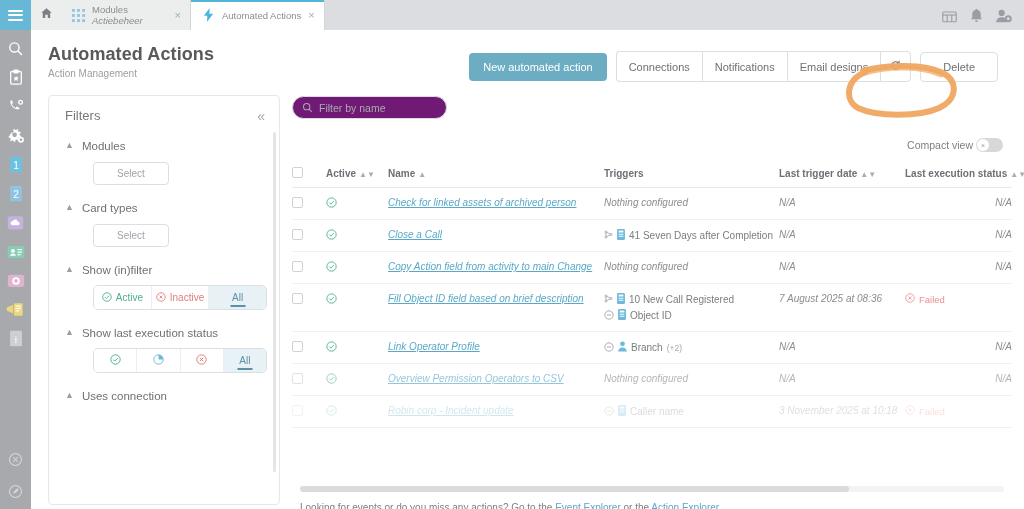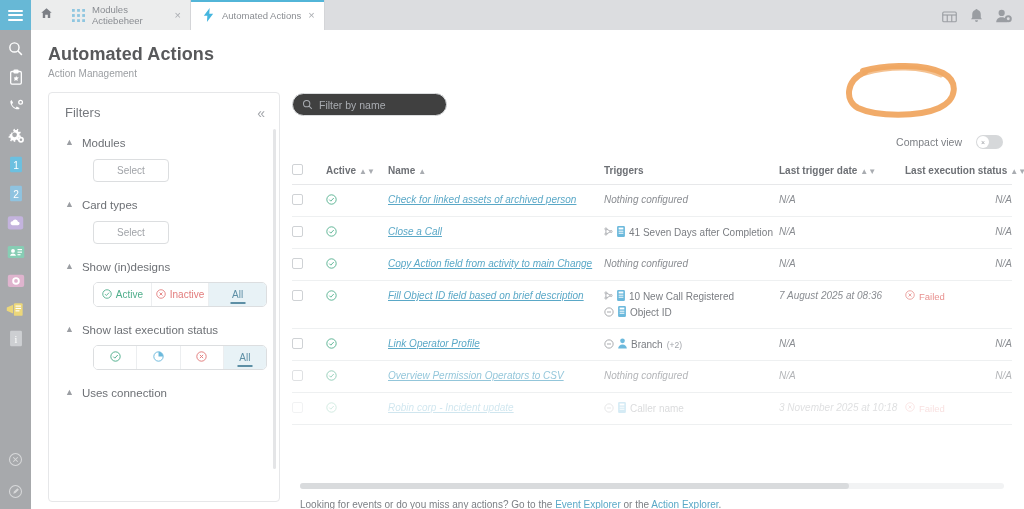--- a/index.html
+++ b/index.html
@@ -46,21 +46,21 @@
     height: 30px; display: flex; align-items: center; gap: 7px;
     padding: 0 9px 0 10px; background: #eceded; position: relative;
     border-right: 1px solid #d4d5d8; min-width: 130px;
   }
   .tab.active { background: #fff; }
   .tab.active::before {
     content: ""; position: absolute; left: 0; right: 0; top: 0; height: 2px; background: #52b5d8;
   }
   .tab-ic { width: 14px; height: 14px; flex: 0 0 14px; display:flex; align-items:center; justify-content:center; }
   .tab-label { font-size: 9.5px; color: #8a8d92; line-height: 11px; flex: 1; }
-  .tab-label .l2 { display: block; }
+  .tab-label .l2 { display: block; font-style: italic; }
   .tab-x { font-size: 11px; color: #a9acb1; cursor: pointer; line-height: 1; }
   .tabbar-right { margin-left: auto; display: flex; align-items: center; gap: 13px; padding: 0 12px 7px 0; }
   .tbr-ic { color: #9a9da2; display: flex; }
 
   
   .page { position: absolute; left: 31px; top: 30px; right: 0; bottom: 0; background: #fff; }
   .page-head { padding: 14px 26px 0 17px; display: flex; align-items: flex-start; }
   .titles h1 { font-size: 18px; font-weight: bold; color: #58595b; letter-spacing: .1px; }
   .titles .sub { font-size: 10px; color: #9b9ea2; margin-top: 3px; }
   .actions { margin-left: auto; display: flex; align-items: center; gap: 9px; padding-top: 7px; }
@@ -128,26 +128,26 @@
   }
   .conn-sel .cv { flex: 1; }
   .conn-sel .cc { color: #a6a9ae; font-size: 9px; }
   .fscroll { position: absolute; right: 3px; top: 36px; width: 3px; height: 340px; background: #e4e5e7; border-radius: 2px; }
 
   
   .tablewrap { flex: 1; position: relative; min-width: 0; }
   .searchrow { padding-top: 1px; }
   .search {
     width: 155px; height: 23px; border: 1px solid #dcdee0; border-radius: 12px;
-    display: flex; align-items: center; gap: 6px; padding: 0 9px; background: #404040;
+    display: flex; align-items: center; gap: 6px; padding: 0 9px; background: #701a75;
   }
   .search input { border: none; outline: none; font-size: 10.5px; color: #8e9196; width: 100%;
     font-family: "Liberation Sans", sans-serif; background: transparent; }
   .search input::placeholder { color: #a9acb1; }
-  .compactrow { display: flex; align-items: center; justify-content: flex-end; gap: 14px; margin-top: 19px; padding-right: 9px; }
+  .compactrow { display: flex; align-items: center; justify-content: flex-end; gap: 3px; margin-top: 19px; padding-right: 9px; }
   .compactrow .cl { font-size: 10.5px; color: #7c7f84; }
   .toggle { width: 27px; height: 14px; background: #d6d8da; border-radius: 8px; position: relative; cursor: pointer; }
   .toggle .knob {
     position: absolute; left: 1px; top: 1px; width: 12px; height: 12px; border-radius: 50%;
     background: #fff; display: flex; align-items: center; justify-content: center;
     font-size: 7px; color: #9a9da2;
   }
 
   table { width: 100%; border-collapse: collapse; margin-top: 11px; table-layout: fixed; }
   th {
@@ -360,20 +360,35 @@
     </div>
   </div>
 
   <div class="page">
 
     <div class="page-head">
       <div class="titles">
         <h1>Automated Actions</h1>
         <div class="sub">Action Management</div>
       </div>
+      <div class="actions">
+        <button class="btn-primary">New automated action</button>
+        <div class="btn-group">
+          <button class="seg">Connections</button>
+          <button class="seg">Notifications</button>
+          <button class="seg">Email designs</button>
+          <button class="seg">
+            <svg width="11" height="11" viewBox="0 0 16 16" fill="none" stroke="#6d7075" stroke-width="1.6">
+                <path d="M13.5 8a5.5 5.5 0 1 1-1.7-4"></path>
+                <path d="M13.2 1v3.3H10"></path>
+              </svg>
+          </button>
+        </div>
+        <button class="btn-outline">Delete</button>
+      </div>
     </div>
 
     <div class="annot">
       <svg width="122" height="56" viewBox="0 0 122 56" fill="none">
         <path d="M20 8 C44 1, 82 1, 100 10 C115 18, 115 36, 96 45 C76 54, 34 54, 15 45 C2 38, 2 18, 22 9" stroke="#f0a661" stroke-width="6" stroke-linecap="round" opacity="0.95"></path>
         <path d="M22 10 C46 3, 80 3, 98 12" stroke="#f0a661" stroke-width="5" stroke-linecap="round" opacity="0.7"></path>
       </svg>
     </div>
 
     <div class="body">
@@ -396,21 +411,21 @@
           <div class="fgroup-head">
             <span class="chev">▲</span>
             <span class="lbl">Card types</span>
           </div>
           <button class="sel-btn">Select</button>
         </div>
 
         <div class="fgroup">
           <div class="fgroup-head">
             <span class="chev">▲</span>
-            <span class="lbl">Show (in)designs</span>
+            <span class="lbl">Show (in)filter</span>
           </div>
           <div class="seg3">
             <div class="grn">
               <span>
                 <svg width="10" height="10" viewBox="0 0 16 16" fill="none" stroke="#4fae8b" stroke-width="1.4">
                     <circle cx="8" cy="8" r="6.8"></circle>
                     <path d="M4.8 8.2l2.2 2.2 4.3-4.6"></path>
                   </svg>
               </span>
               <span>Active</span>

